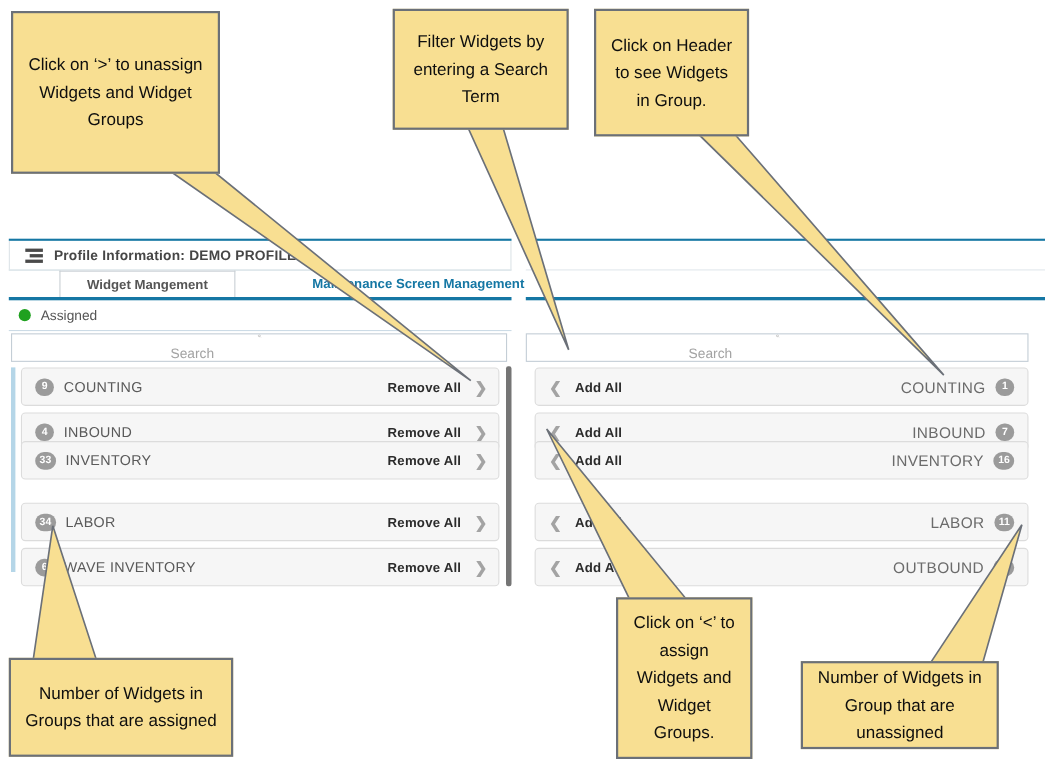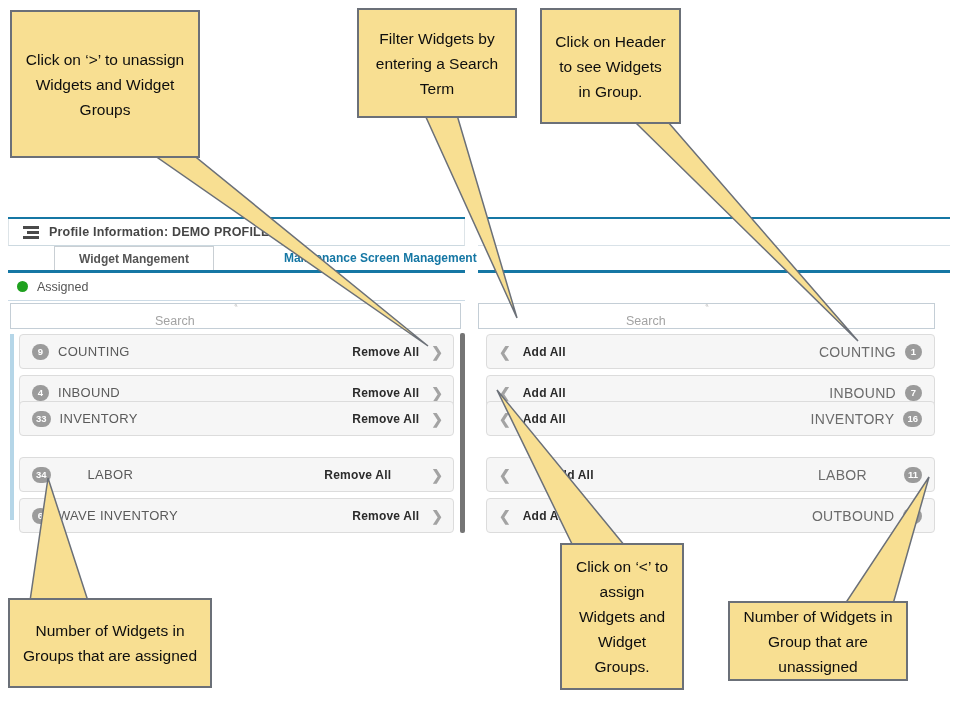--- a/index.html
+++ b/index.html
@@ -35,21 +35,21 @@
   .searchbox input::placeholder { color:#a3a3a3; }
   .list { top:114px; bottom:0; }
   .leftbar { position:absolute; left:2px; top:3px; width:4px; height:186px; background:#b5d6e8; }
   .scrollbar { position:absolute; right:0px; top:2px; width:5px; height:200px; background:#757575; border-radius:2px; }
   .rowL { position:absolute; left:11px; right:11px; height:35px; background:#f6f6f6;
           border:1px solid #dcdcdc; border-radius:4px; display:flex; align-items:center;
           padding:0 10px 0 12px; }
   .rowR { position:absolute; left:8px;  right:15px; height:35px; background:#f6f6f6;
           border:1px solid #dcdcdc; border-radius:4px; display:flex; align-items:center;
           padding:0 12px 0 12px; }
-  .r0{top:3px;} .r1{top:44px;} .r2{top:70px;} .r3{top:126px;gap:28px;} .r4{top:167px;}
+  .r0{top:3px;} .r1{top:44px;} .r2{top:70px;} .r3{top:126px;} .r4{top:167px;}
   .badge { display:inline-flex; align-items:center; justify-content:center;
            min-width:17px; height:16px; padding:0 4px; border-radius:9px;
            background:#9b9b9b; color:#fff; font-size:9.5px; font-weight:bold; }
   .gname { font-size:13px; color:#5a5a5a; letter-spacing:.3px; margin-left:9px; }
   .gnameR { font-size:14px; color:#6b6b6b; letter-spacing:.3px; margin-right:9px; }
   .spacer { flex:1; }
   .action { font-size:12px; font-weight:bold; color:#2b2b2b; letter-spacing:.2px; }
   .chev { font-size:14px; font-weight:bold; color:#a3a3a3; line-height:1; }
   .chevR { margin-left:12px; } .chevL { margin-right:12px; }
   

